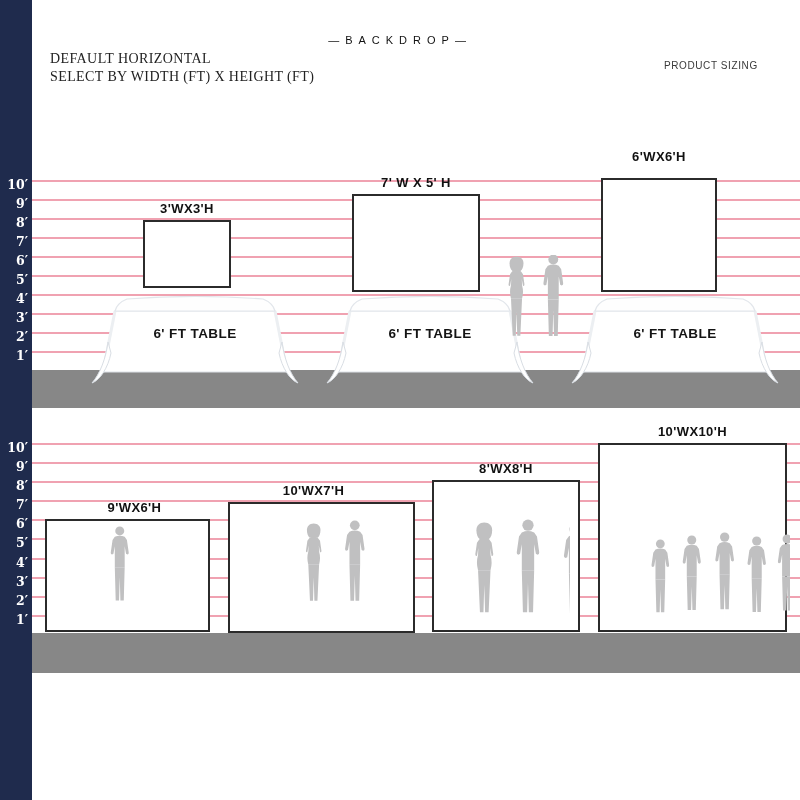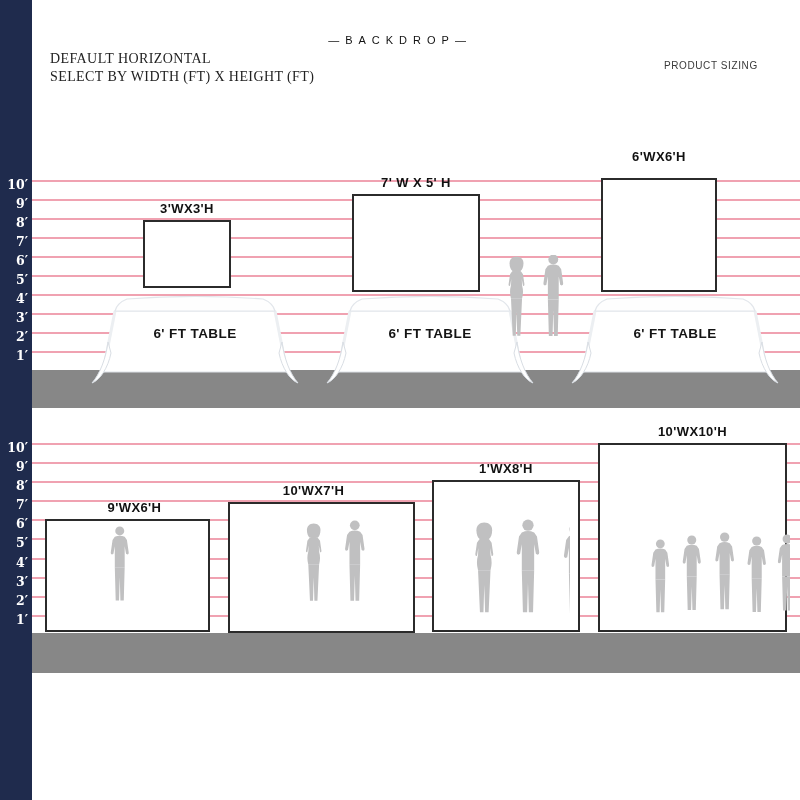--- a/index.html
+++ b/index.html
@@ -151,21 +151,21 @@
     <div class="rnum" style="top:613px">1′</div>
 
     <div class="floor" style="top:633px;height:40px"></div>
 
     <div class="bd-label" style="left:52px;top:500px;width:165px">9'WX6'H</div>
     <div class="bd-box" style="left:45px;top:519px;width:165px;height:113px"></div>
 
     <div class="bd-label" style="left:220px;top:483px;width:187px">10'WX7'H</div>
     <div class="bd-box" style="left:228px;top:502px;width:187px;height:131px"></div>
 
-    <div class="bd-label" style="left:432px;top:461px;width:148px">1'WX8'H</div>
+    <div class="bd-label" style="left:432px;top:461px;width:148px">8'WX8'H</div>
     <div class="bd-box" style="left:432px;top:480px;width:148px;height:152px"></div>
 
     <div class="bd-label" style="left:598px;top:424px;width:189px">10'WX10'H</div>
     <div class="bd-box" style="left:598px;top:443px;width:189px;height:189px"></div>
 
     <svg class="sil" style="left:105px;top:525px" width="44" height="114" viewBox="0 0 44 114">
       <use href="#sym-man" transform="translate(0,1) scale(0.67)"></use>
     </svg>
 
     <svg class="sil" style="left:284px;top:520px" width="88" height="118" viewBox="0 0 88 118">

